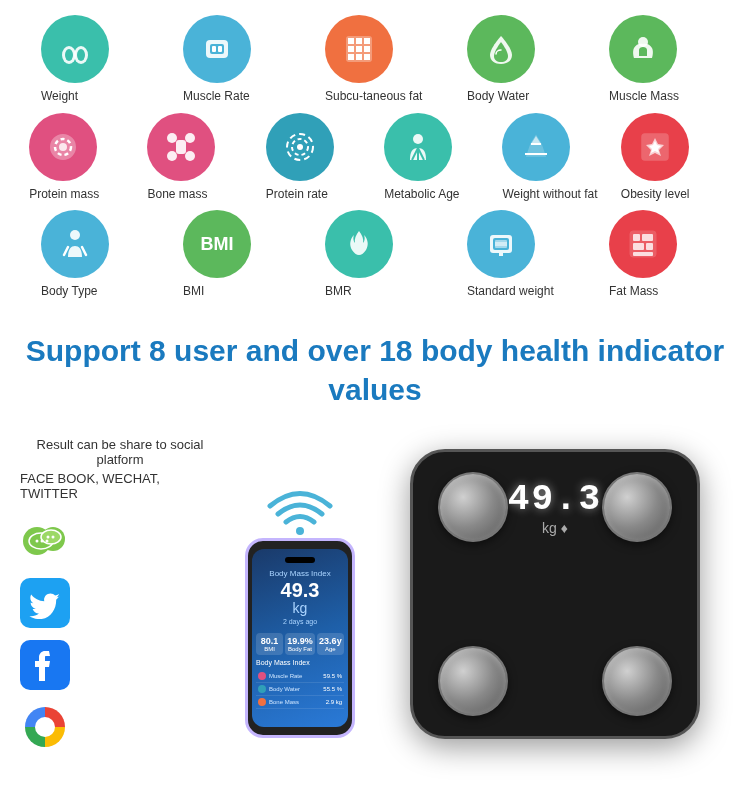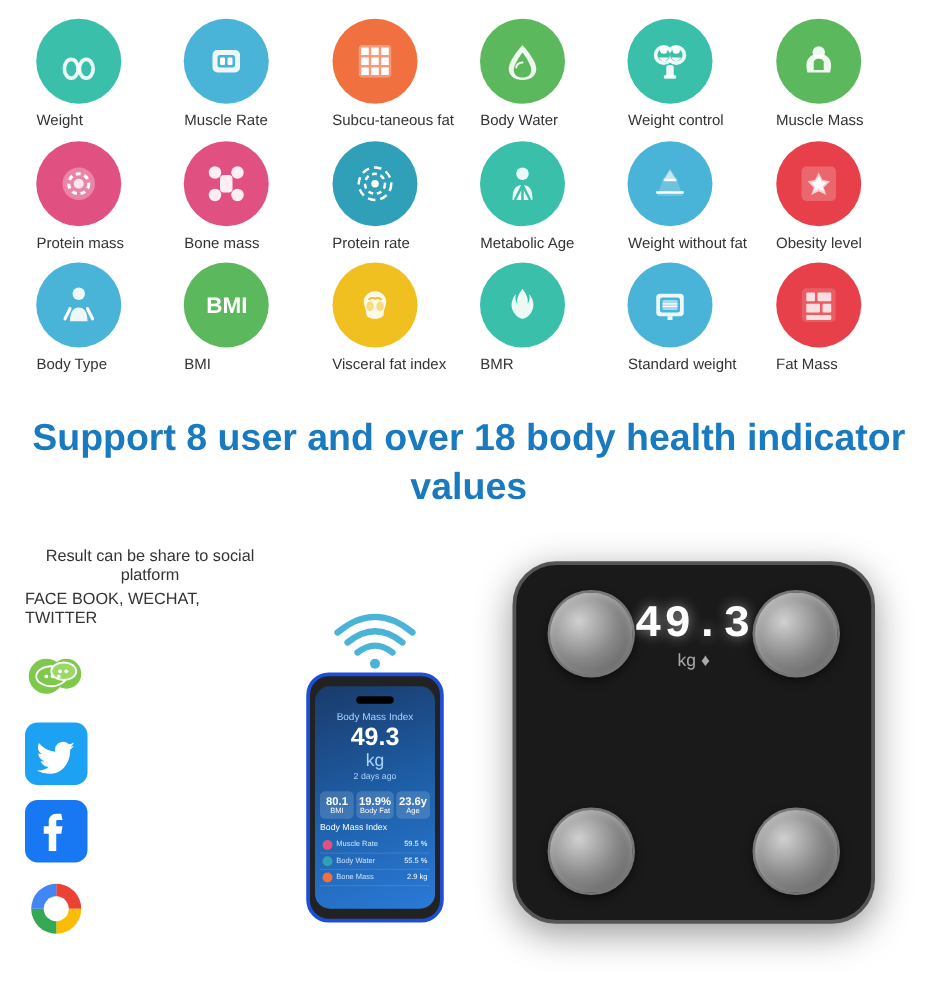--- a/index.html
+++ b/index.html
@@ -110,21 +110,21 @@
       font-size: 50px;
       color: #4ab3d8;
       margin-bottom: -10px;
       margin-top: 30px;
     }
     .phone-mockup {
       width: 110px;
       height: 200px;
       background: #222;
       border-radius: 18px;
-      border: 3px solid #1d4ed8;
+      border: 3px solid #c4b5fd;
       display: flex;
       flex-direction: column;
       align-items: center;
       padding: 8px 4px;
       position: relative;
       overflow: hidden;
     }
     .phone-screen {
       width: 100%;
       height: 100%;
@@ -306,38 +306,20 @@
       <div class="icon-circle bg-green">
         <svg width="38" height="38" viewBox="0 0 38 38" fill="none">
           <path d="M19 6 C19 6 8 18 8 25 C8 31 13 34 19 34 C25 34 30 31 30 25 C30 18 19 6 19 6Z" fill="white" opacity="0.9"></path>
           <path d="M19 12 C19 12 12 21 12 26 C12 30 15 32 19 32 C23 32 26 30 26 26 C26 21 19 12 19 12Z" fill="#5cb85c"></path>
           <path d="M14 24 C14 22 16 20 19 20" stroke="white" stroke-width="1.5" stroke-linecap="round" fill="none"></path>
         </svg>
       </div>
       <span class="icon-label">Body Water</span>
     </div>
 
-    <div class="icon-item">
-      <div class="icon-circle bg-teal">
-        <svg width="38" height="38" viewBox="0 0 38 38" fill="none">
-          <circle cx="14" cy="14" r="8" fill="white" opacity="0.9"></circle>
-          <circle cx="24" cy="14" r="8" fill="white" opacity="0.9"></circle>
-          <circle cx="14" cy="14" r="5" fill="#3abfab"></circle>
-          <circle cx="24" cy="14" r="5" fill="#3abfab"></circle>
-          <rect x="16" y="22" width="6" height="10" rx="2" fill="white" opacity="0.9"></rect>
-          <rect x="14" y="30" width="10" height="3" rx="1.5" fill="white" opacity="0.9"></rect>
-
-          <circle cx="14" cy="10" r="3" fill="white"></circle>
-          <path d="M10 16 Q14 22 18 16" fill="white"></path>
-          <circle cx="24" cy="10" r="3" fill="white"></circle>
-          <path d="M20 16 Q24 22 28 16" fill="white"></path>
-        </svg>
-      </div>
-      <span class="icon-label">Weight control</span>
-    </div>
 
     <div class="icon-item">
       <div class="icon-circle bg-green">
         <svg width="38" height="38" viewBox="0 0 38 38" fill="none">
           <path d="M10 28 C10 28 8 22 10 18 C12 14 16 13 19 14 C22 13 26 14 28 18 C30 22 28 28 28 28 Z" fill="white" opacity="0.9"></path>
           <circle cx="19" cy="12" r="5" fill="white" opacity="0.9"></circle>
           <path d="M15 20 C15 18 17 17 19 17 C21 17 23 18 23 20 L23 26 L15 26 Z" fill="#5cb85c"></path>
         </svg>
       </div>
       <span class="icon-label">Muscle Mass</span>
@@ -431,31 +413,20 @@
       <span class="icon-label">Body Type</span>
     </div>
 
     <div class="icon-item">
       <div class="icon-circle bg-green" style="font-size:18px;font-weight:bold;color:white;">
         BMI
       </div>
       <span class="icon-label">BMI</span>
     </div>
 
-    <div class="icon-item">
-      <div class="icon-circle bg-yellow">
-        <svg width="38" height="38" viewBox="0 0 38 38" fill="none">
-          <path d="M19 8 C14 8 10 12 10 16 C10 20 12 22 12 26 C12 28 14 30 19 30 C24 30 26 28 26 26 C26 22 28 20 28 16 C28 12 24 8 19 8Z" fill="white" opacity="0.9"></path>
-          <path d="M14 15 C14 15 16 12 19 14 C22 12 24 15 24 15" stroke="#f0c020" stroke-width="1.5" fill="none"></path>
-          <ellipse cx="15" cy="20" rx="3" ry="4" fill="#f0c020" opacity="0.5"></ellipse>
-          <ellipse cx="23" cy="20" rx="3" ry="4" fill="#f0c020" opacity="0.5"></ellipse>
-        </svg>
-      </div>
-      <span class="icon-label">Visceral fat index</span>
-    </div>
 
     <div class="icon-item">
       <div class="icon-circle bg-teal">
         <svg width="38" height="38" viewBox="0 0 38 38" fill="none">
           <path d="M19 6 C16 10 14 14 15 18 C13 16 13 12 14 10 C10 14 9 20 12 25 C14 28 16.5 30 19 30 C21.5 30 24 28 26 25 C29 20 28 14 24 10 C25 12 25 16 23 18 C24 14 22 10 19 6Z" fill="white" opacity="0.9"></path>
         </svg>
       </div>
       <span class="icon-label">BMR</span>
     </div>
 

